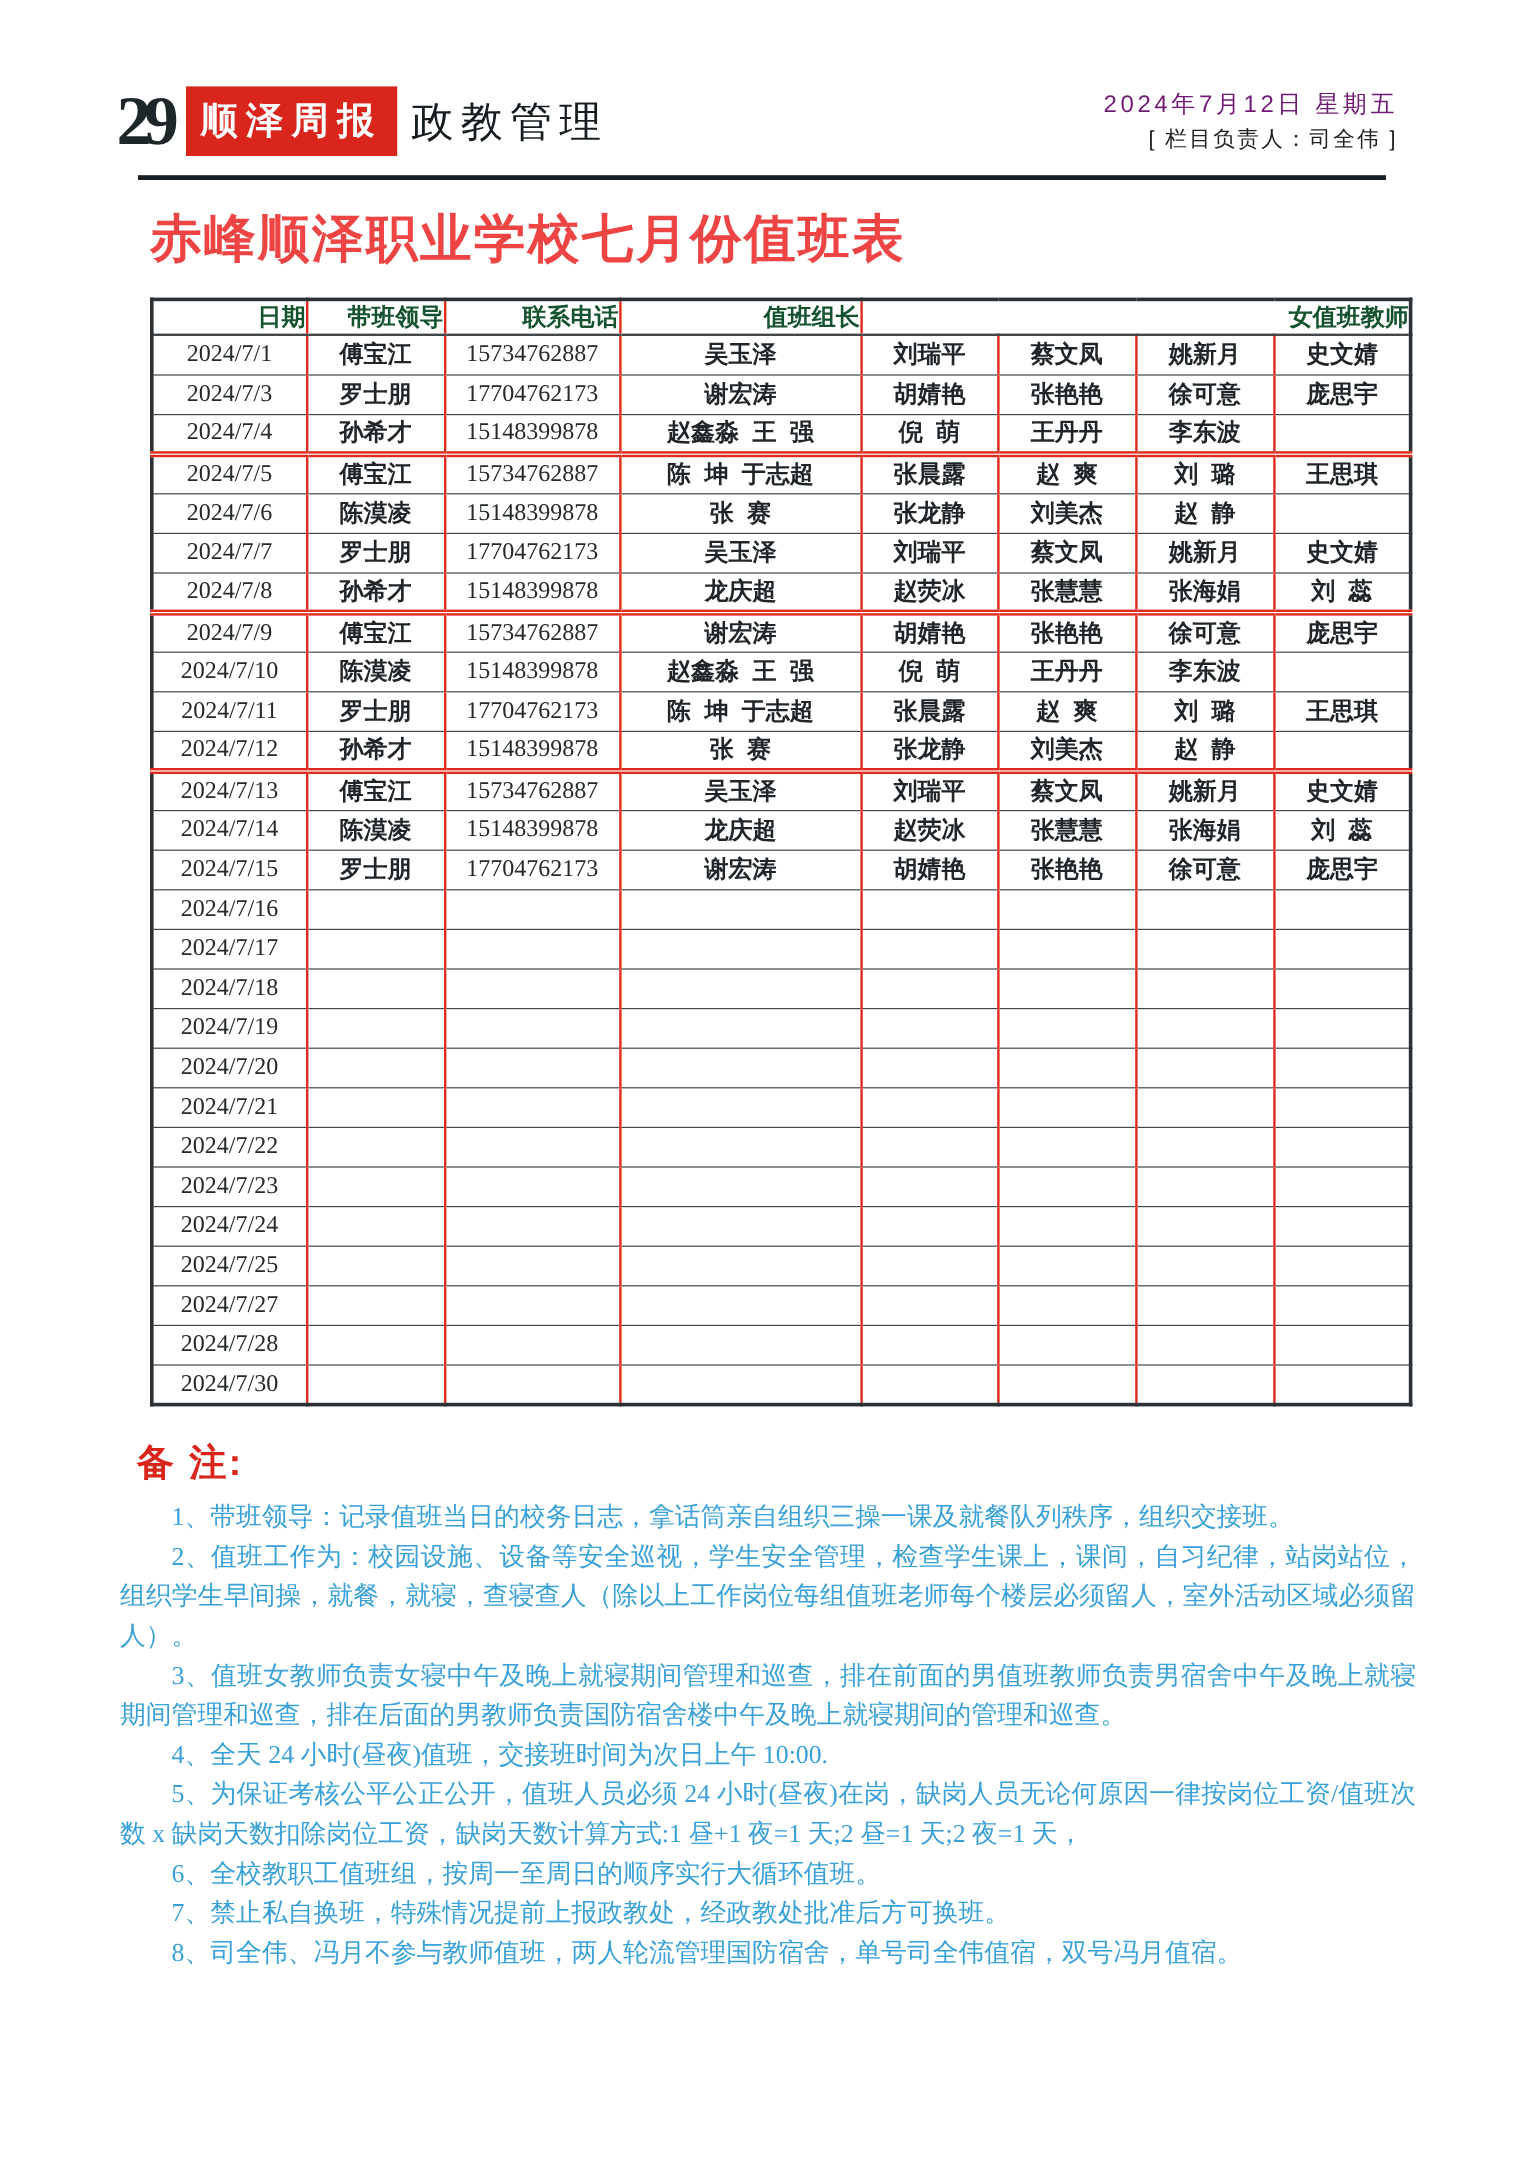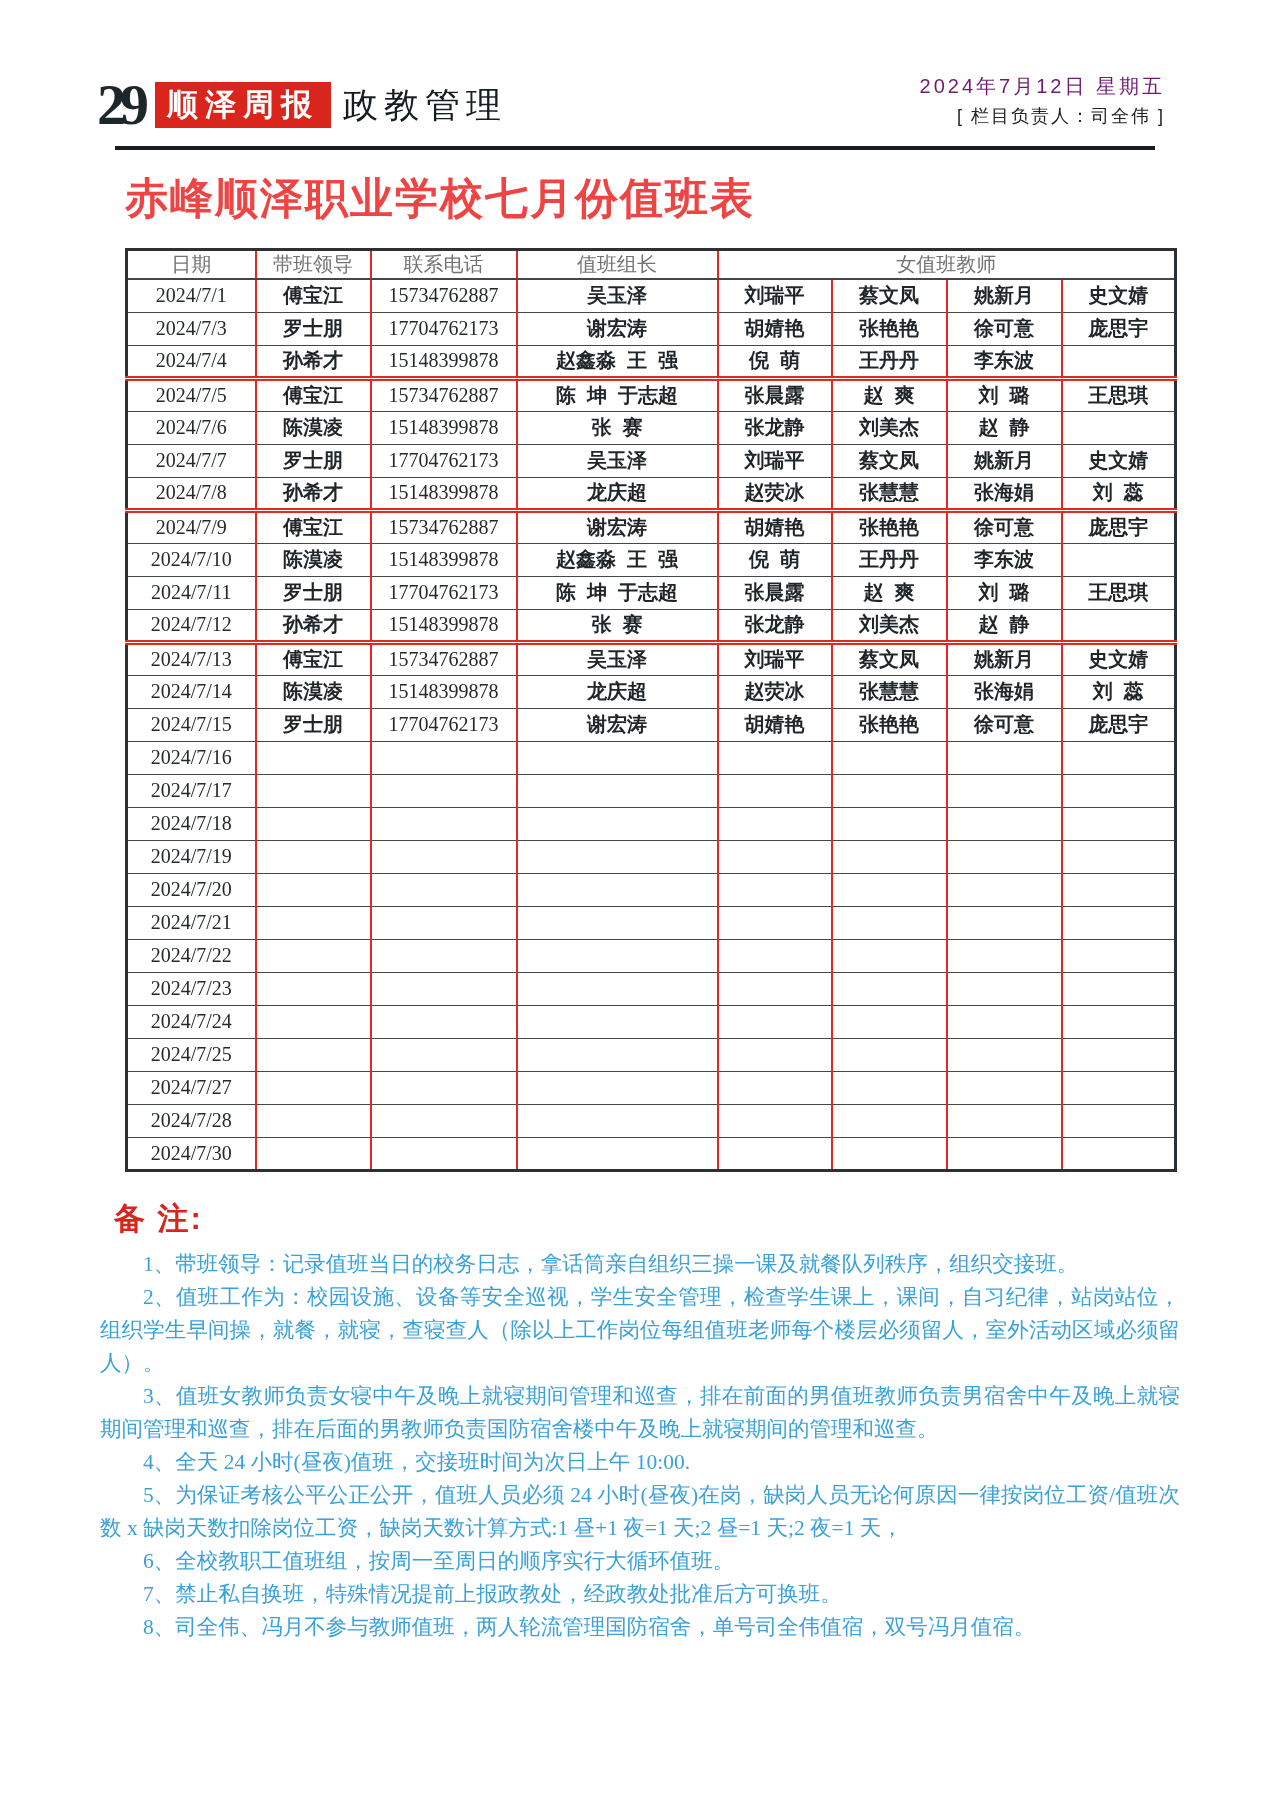--- a/index.html
+++ b/index.html
@@ -14,21 +14,21 @@
     display:flex; justify-content:space-between; align-items:flex-end;
     margin:74px 115px 0 97px; height:56px;
   }
   .mast-left { display:flex; align-items:center; }
   .page-number {
     font-family:"Liberation Serif", serif; font-weight:bold;
     font-size:58px; line-height:50px; letter-spacing:-6px; color:#1d2629;
     margin-right:12px;
   }
   .brand-box {
-    background:#d9251c; color:#ffffff; height:46px;
+    background:#d9251c; color:#ffffff; height:58px;
     display:flex; align-items:center; padding:0 12px;
     font-family:"Liberation Serif", serif; font-weight:bold;
     font-size:31px; letter-spacing:7px;
   }
   .section-name {
     font-size:35px; font-weight:normal; letter-spacing:6px; color:#161d20;
     margin-left:12px;
   }
   .mast-right { text-align:right; padding-bottom:2px; }
   .date-line { font-size:20px; letter-spacing:3px; color:#701a75; }
@@ -46,22 +46,23 @@
   table.duty {
     margin:20px 0 0 125px; width:1049px;
     border-collapse:collapse; table-layout:fixed;
     border:3px solid #2b3134;
   }
   table.duty th, table.duty td {
     text-align:center; vertical-align:middle;
     white-space:pre; overflow:hidden;
   }
   table.duty th {
-    height:26px; font-size:20px; font-weight:normal; color:#737373;
+    height:26px; font-size:20px; font-weight:bold; color:#14532d;
     border-bottom:2px solid #42474b;
+    text-align:right;
   }
   table.duty td { height:33px; border-top:1.5px solid #42474b; }
   table.duty th + th, table.duty td + td { border-left:2px solid #e02a1d; }
   tr.week-end td { border-bottom:5px double #e02a1d; }
   .c-date, .c-phone {
     font-family:"Liberation Serif", serif; font-size:20px; color:#24292c;
   }
   .c-leader, .c-duty, .c-t {
     font-family:"Liberation Sans", sans-serif; font-size:20px;
     font-weight:bold; color:#1f2528;

